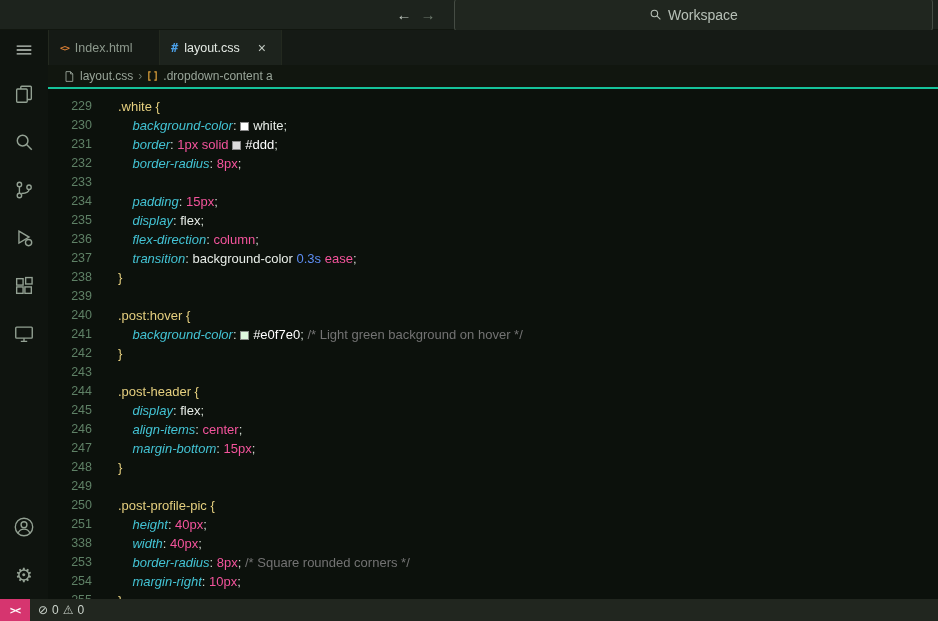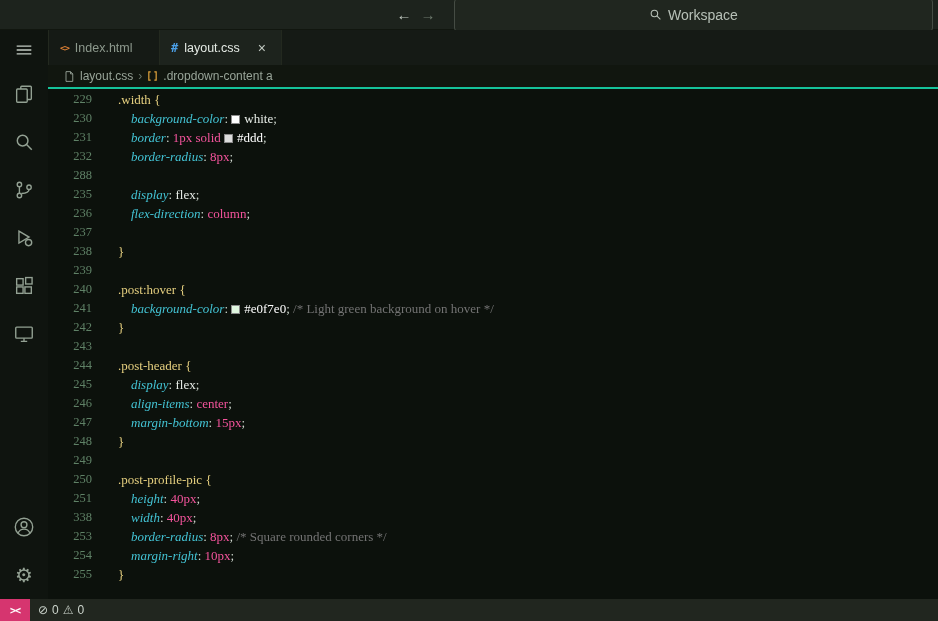--- a/index.html
+++ b/index.html
@@ -62,22 +62,22 @@
   .breadcrumb {
     height:22px; flex:none; background:#11160f;
     display:flex; align-items:center; gap:5px;
     padding-left:15px; font-size:12px; color:#98a498;
   }
   .bc-sep { color:#687468; font-size:12px; }
   .accent-line { height:2px; flex:none; background:#15c39a; }
   
   .editor {
     flex:1; min-height:0; overflow:hidden;
-    background:#0c110c; padding-top:1px;
-    font-family:Liberation Serif, serif; font-size:13px;
+    background:#0c110c; padding-top:8px;
+    font-family:Liberation Sans, sans-serif; font-size:13px;
   }
   .code-line { height:19px; line-height:19px; white-space:pre; display:flex; }
   .ln {
     flex:none; width:44px; text-align:right; color:#5f8166;
     user-select:none; font-size:12.5px;
   }
   .code { margin-left:26px; }
   .tk-sel     { color:#e5cf7f; }
   .tk-brace   { color:#e5cf7f; }
   .tk-prop    { color:#43c3d4; font-style:italic; }
@@ -216,28 +216,29 @@
             <path d="M4 1.5 H2 V10.5 H4 M8 1.5 H10 V10.5 H8"></path>
           </svg>
         </span>
         <span>.dropdown-content a</span>
       </div>
 
       <div class="accent-line"></div>
 
       <div class="editor">
         <div>
-            <div class="code-line"><span class="ln">229</span><span class="code"><span class="tk-sel">.width </span><span class="tk-brace">{</span></span></div>
+            <div class="code-line"><span class="ln">229</span><span class="code"><span class="tk-sel">.white </span><span class="tk-brace">{</span></span></div>
             <div class="code-line"><span class="ln">230</span><span class="code"><span class="tk-punc">    </span><span class="tk-prop">background-color</span><span class="tk-punc">: </span><span class="swatch" style="background: rgb(255, 255, 255);"></span><span class="tk-val">white</span><span class="tk-punc">;</span></span></div>
             <div class="code-line"><span class="ln">231</span><span class="code"><span class="tk-punc">    </span><span class="tk-prop">border</span><span class="tk-punc">: </span><span class="tk-num">1px</span><span class="tk-punc"> </span><span class="tk-key">solid</span><span class="tk-punc"> </span><span class="swatch" style="background: rgb(221, 221, 221);"></span><span class="tk-hex">#ddd</span><span class="tk-punc">;</span></span></div>
             <div class="code-line"><span class="ln">232</span><span class="code"><span class="tk-punc">    </span><span class="tk-prop">border-radius</span><span class="tk-punc">: </span><span class="tk-num">8px</span><span class="tk-punc">;</span></span></div>
-            <div class="code-line"><span class="ln">288</span></div>
+            <div class="code-line"><span class="ln">233</span></div>
+            <div class="code-line"><span class="ln">234</span><span class="code"><span class="tk-punc">    </span><span class="tk-prop">padding</span><span class="tk-punc">: </span><span class="tk-num">15px</span><span class="tk-punc">;</span></span></div>
             <div class="code-line"><span class="ln">235</span><span class="code"><span class="tk-punc">    </span><span class="tk-prop">display</span><span class="tk-punc">: </span><span class="tk-val">flex</span><span class="tk-punc">;</span></span></div>
             <div class="code-line"><span class="ln">236</span><span class="code"><span class="tk-punc">    </span><span class="tk-prop">flex-direction</span><span class="tk-punc">: </span><span class="tk-key">column</span><span class="tk-punc">;</span></span></div>
-            <div class="code-line"><span class="ln">237</span></div>
+            <div class="code-line"><span class="ln">237</span><span class="code"><span class="tk-punc">    </span><span class="tk-prop">transition</span><span class="tk-punc">: </span><span class="tk-val">background-color </span><span class="tk-blue">0.3s</span><span class="tk-punc"> </span><span class="tk-key">ease</span><span class="tk-punc">;</span></span></div>
             <div class="code-line"><span class="ln">238</span><span class="code"><span class="tk-brace">}</span></span></div>
             <div class="code-line"><span class="ln">239</span><span class="code"></span></div>
             <div class="code-line"><span class="ln">240</span><span class="code"><span class="tk-sel">.post:hover </span><span class="tk-brace">{</span></span></div>
             <div class="code-line"><span class="ln">241</span><span class="code"><span class="tk-punc">    </span><span class="tk-prop">background-color</span><span class="tk-punc">: </span><span class="swatch" style="background: rgb(224, 247, 224);"></span><span class="tk-hex">#e0f7e0</span><span class="tk-punc">; </span><span class="tk-comment">/* Light green background on hover */</span></span></div>
             <div class="code-line"><span class="ln">242</span><span class="code"><span class="tk-brace">}</span></span></div>
             <div class="code-line"><span class="ln">243</span><span class="code"></span></div>
             <div class="code-line"><span class="ln">244</span><span class="code"><span class="tk-sel">.post-header </span><span class="tk-brace">{</span></span></div>
             <div class="code-line"><span class="ln">245</span><span class="code"><span class="tk-punc">    </span><span class="tk-prop">display</span><span class="tk-punc">: </span><span class="tk-val">flex</span><span class="tk-punc">;</span></span></div>
             <div class="code-line"><span class="ln">246</span><span class="code"><span class="tk-punc">    </span><span class="tk-prop">align-items</span><span class="tk-punc">: </span><span class="tk-key">center</span><span class="tk-punc">;</span></span></div>
             <div class="code-line"><span class="ln">247</span><span class="code"><span class="tk-punc">    </span><span class="tk-prop">margin-bottom</span><span class="tk-punc">: </span><span class="tk-num">15px</span><span class="tk-punc">;</span></span></div>

